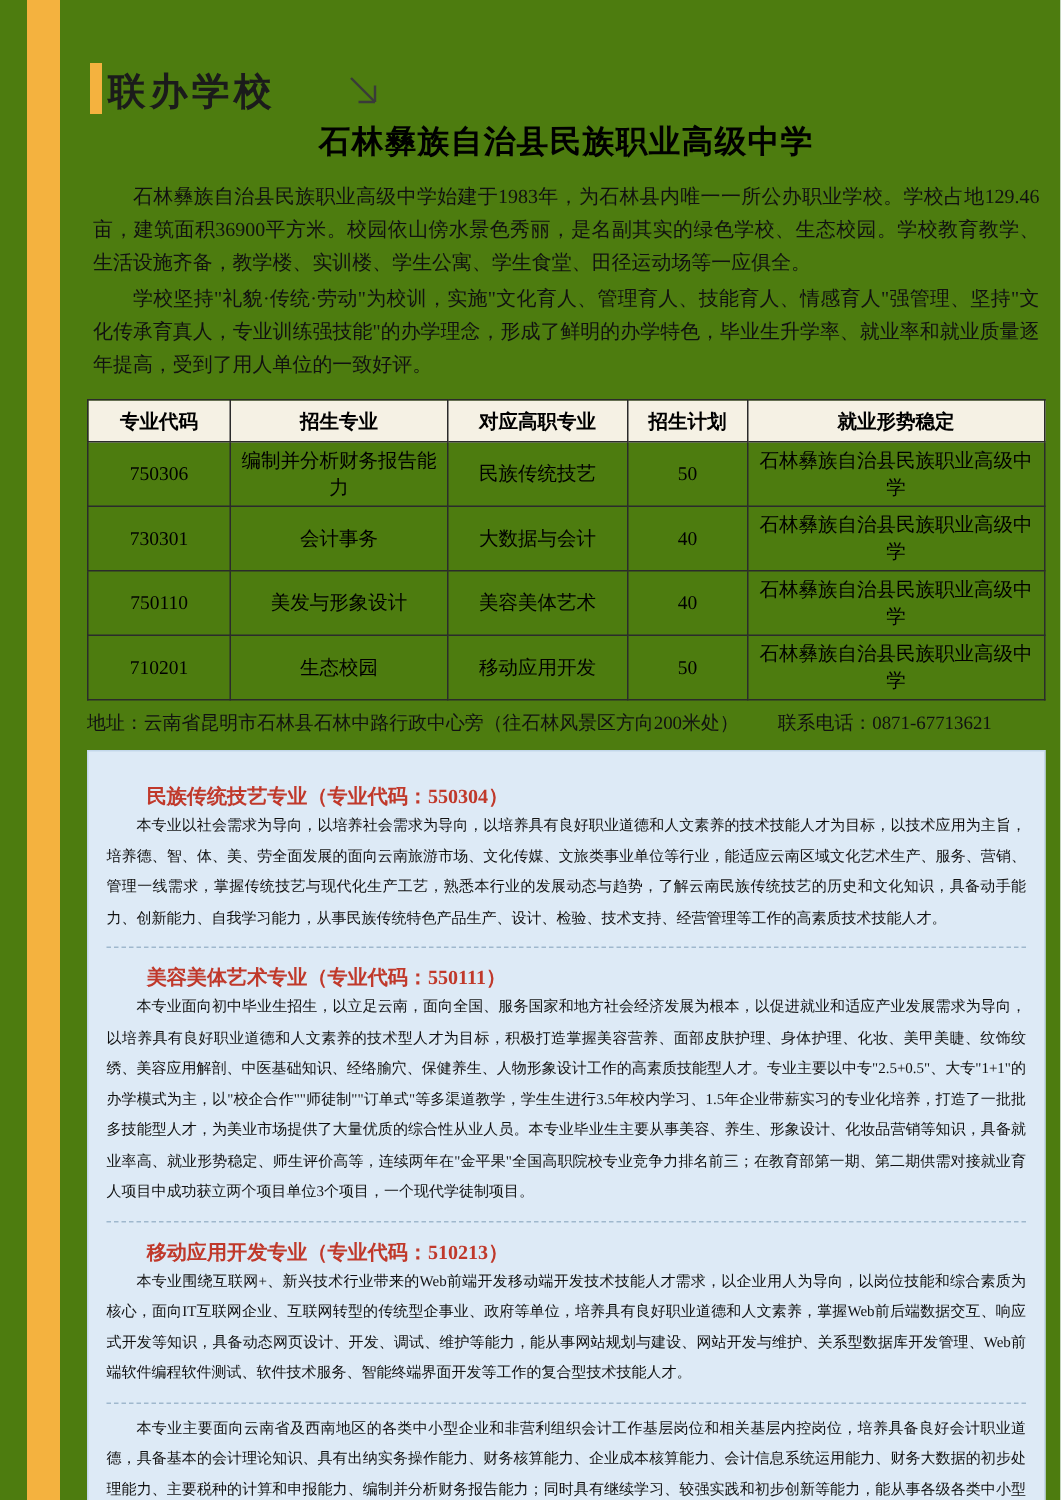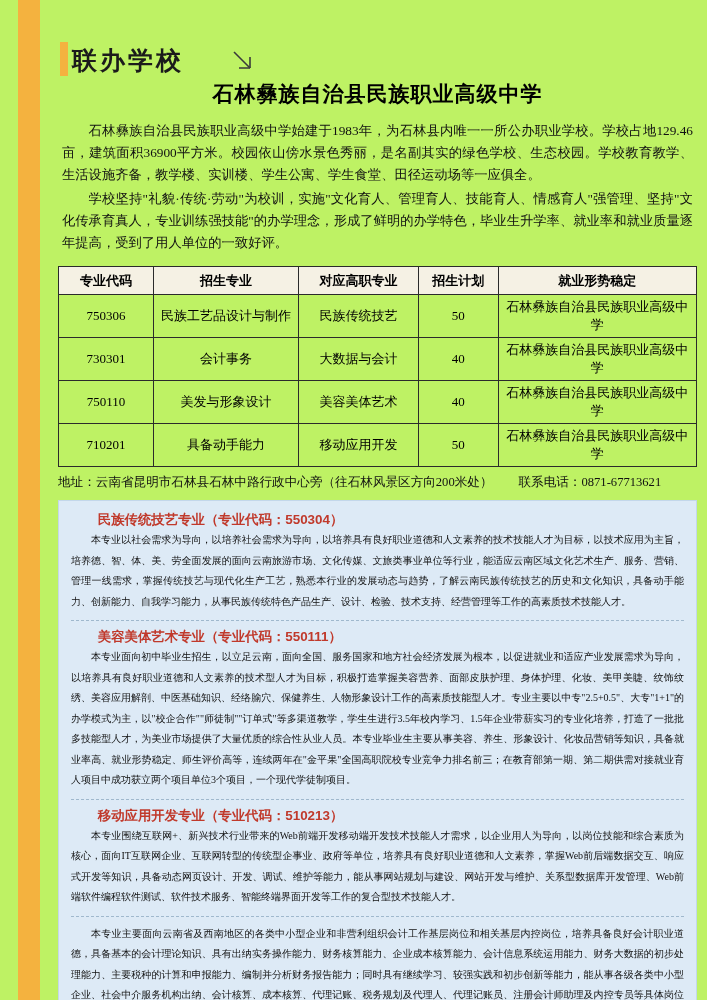--- a/index.html
+++ b/index.html
@@ -10,21 +10,21 @@
     width: 707px;
     height: 1000px;
     background: #ffffff;
     font-family: "Liberation Sans", sans-serif;
     overflow: hidden;
   }
   .page {
     position: relative;
     width: 707px;
     height: 1000px;
-    background: #bef264;
+    background: #4d7c0f;
     box-sizing: border-box;
   }
   
   .left-bar {
     position: absolute;
     left: 18px;
     top: 0;
     width: 22px;
     height: 1000px;
     background: #f4b23f;
@@ -122,26 +122,26 @@
   
   .majors {
     margin: 9px 10px 0 10px;
     width: 639px;
     background: #ddeaf6;
     border: 1px solid #c3d7ea;
     box-sizing: border-box;
     padding: 10px 12px 12px 12px;
   }
   .major-title {
-    font-family: Liberation Sans, sans-serif;
+    font-family: Liberation Serif, serif;
     font-size: 13.4px;
     font-weight: bold;
     color: #c0392b;
     text-indent: 2em;
-    margin: 0 0 1px 0;
+    margin: 11px 0 1px 0;
   }
   .major-body {
     font-family: "Liberation Serif", serif;
     font-size: 10px;
     line-height: 20.5px;
     color: #111;
     text-align: justify;
     text-indent: 2em;
     margin: 0;
   }
@@ -183,42 +183,42 @@
           <th class="col1">专业代码</th>
           <th class="col2">招生专业</th>
           <th class="col3">对应高职专业</th>
           <th class="col4">招生计划</th>
           <th class="col5">就业形势稳定</th>
         </tr>
       </thead>
       <tbody>
         <tr>
           <td>750306</td>
-          <td>民族工艺品设计与制作</td>
+          <td>编制并分析财务报告能力</td>
           <td>民族传统技艺</td>
           <td>50</td>
           <td>石林彝族自治县民族职业高级中学</td>
         </tr>
         <tr>
           <td>730301</td>
           <td>会计事务</td>
           <td>大数据与会计</td>
           <td>40</td>
           <td>石林彝族自治县民族职业高级中学</td>
         </tr>
         <tr>
           <td>750110</td>
           <td>美发与形象设计</td>
           <td>美容美体艺术</td>
           <td>40</td>
           <td>石林彝族自治县民族职业高级中学</td>
         </tr>
         <tr>
           <td>710201</td>
-          <td>具备动手能力</td>
+          <td>生态校园</td>
           <td>移动应用开发</td>
           <td>50</td>
           <td>石林彝族自治县民族职业高级中学</td>
         </tr>
       </tbody>
     </table>
 
     <div class="addr">
       <span>地址：</span><span>云南省昆明市石林县石林中路行政中心旁（往石林风景区方向200米处）</span><span class="gap"></span><span>联系电话：</span><span>0871-67713621</span>
     </div>

